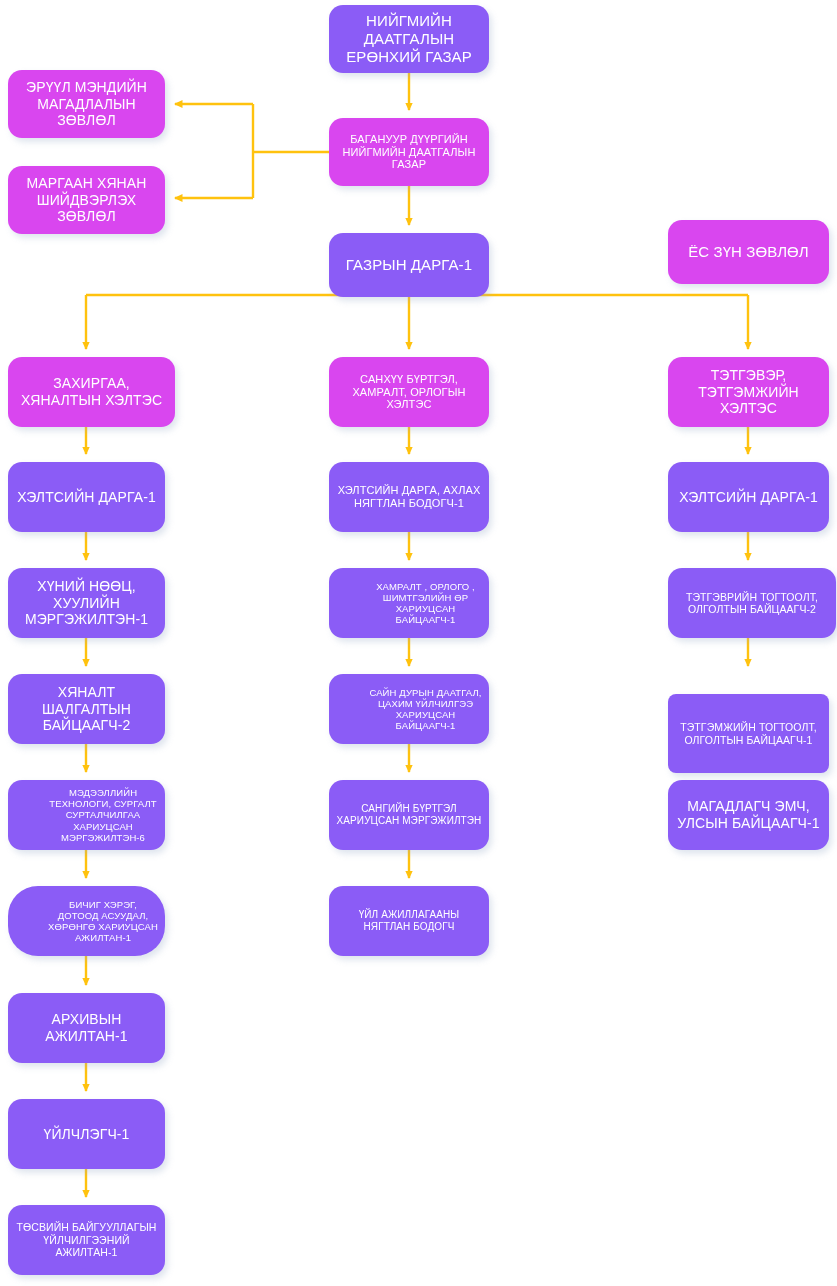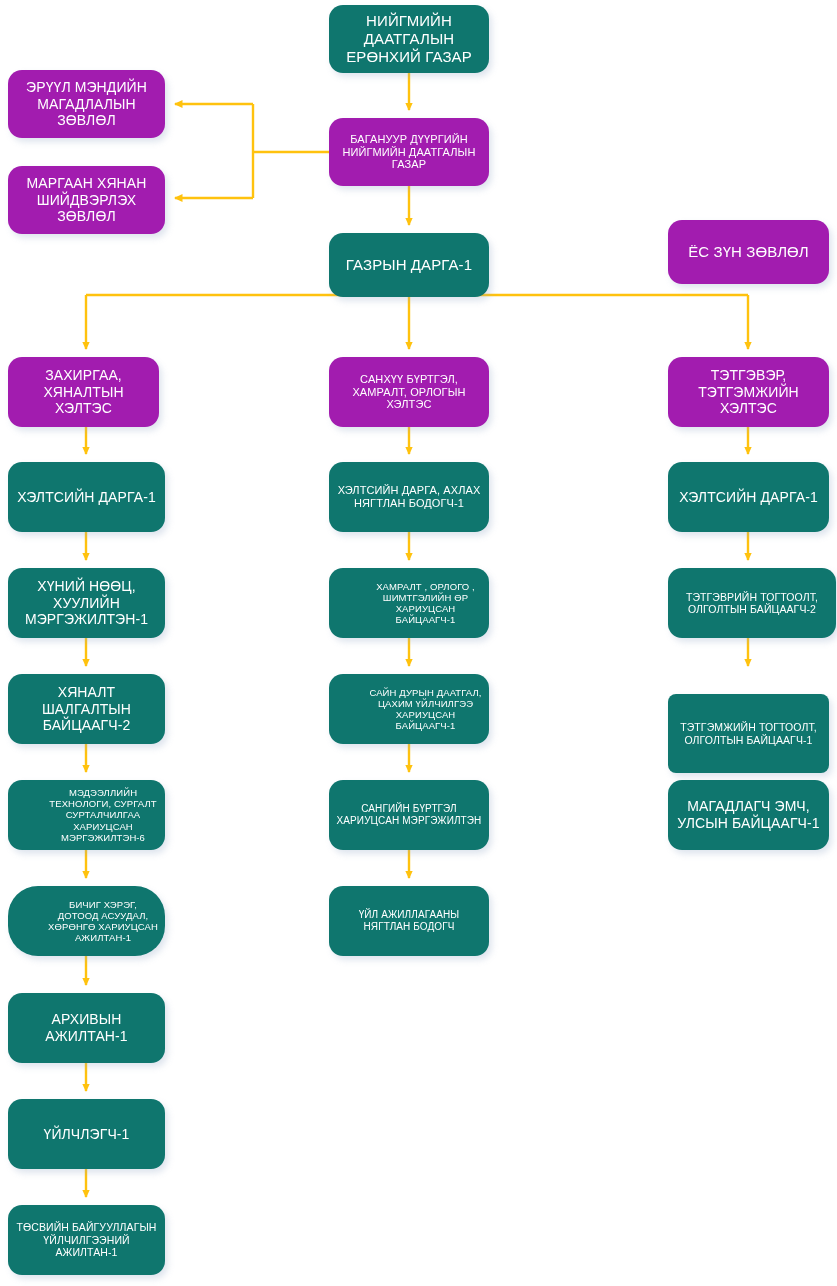--- a/index.html
+++ b/index.html
@@ -28,22 +28,22 @@
     align-items: center;
     justify-content: center;
     text-align: center;
     color: #ffffff;
     line-height: 1.18;
     padding: 4px 7px;
     box-shadow: 3px 4px 6px rgba(150,170,200,0.30);
     letter-spacing: 0.1px;
   }
   .node span { display: block; width: 100%; }
-  .gold  { background: #0f766e; }
-  .green { background: #a21caf; text-align: center; }
+  .gold  { background: #8b5cf6; }
+  .green { background: #d946ef; text-align: center; }
   .fs15 { font-size: 15px; }
   .fs14 { font-size: 14px; }
   .fs13 { font-size: 11px; }
   .fs12 { font-size: 10px; }
   .fs11 { font-size: 10.5px; }
   .fs10 { font-size: 9.5px; padding-left: 40px; }
 </style>
 </head>
 <body>
 
@@ -97,21 +97,21 @@
       </div>
       <div class="node green fs13" style="left: 329px; top: 118px; width: 160px; height: 68px;">
         <span>БАГАНУУР ДҮҮРГИЙН НИЙГМИЙН ДААТГАЛЫН ГАЗАР</span>
       </div>
       <div class="node green fs15" style="left: 668px; top: 220px; width: 161px; height: 64px;">
         <span>ЁС ЗҮН ЗӨВЛӨЛ</span>
       </div>
       <div class="node gold fs15" style="left: 329px; top: 233px; width: 160px; height: 64px;">
         <span>ГАЗРЫН ДАРГА-1</span>
       </div>
-      <div class="node green fs14" style="left: 8px; top: 357px; width: 151px; height: 70px;">
+      <div class="node green fs14" style="left: 8px; top: 357px; width: 167px; height: 70px;">
         <span>ЗАХИРГАА, ХЯНАЛТЫН ХЭЛТЭС</span>
       </div>
       <div class="node green fs13" style="left: 329px; top: 357px; width: 160px; height: 70px;">
         <span>САНХҮҮ БҮРТГЭЛ, ХАМРАЛТ, ОРЛОГЫН ХЭЛТЭС</span>
       </div>
       <div class="node green fs14" style="left: 668px; top: 357px; width: 161px; height: 70px;">
         <span>ТЭТГЭВЭР, ТЭТГЭМЖИЙН ХЭЛТЭС</span>
       </div>
       <div class="node gold fs14" style="left: 8px; top: 462px; width: 157px; height: 70px;">
         <span>ХЭЛТСИЙН ДАРГА-1</span>

